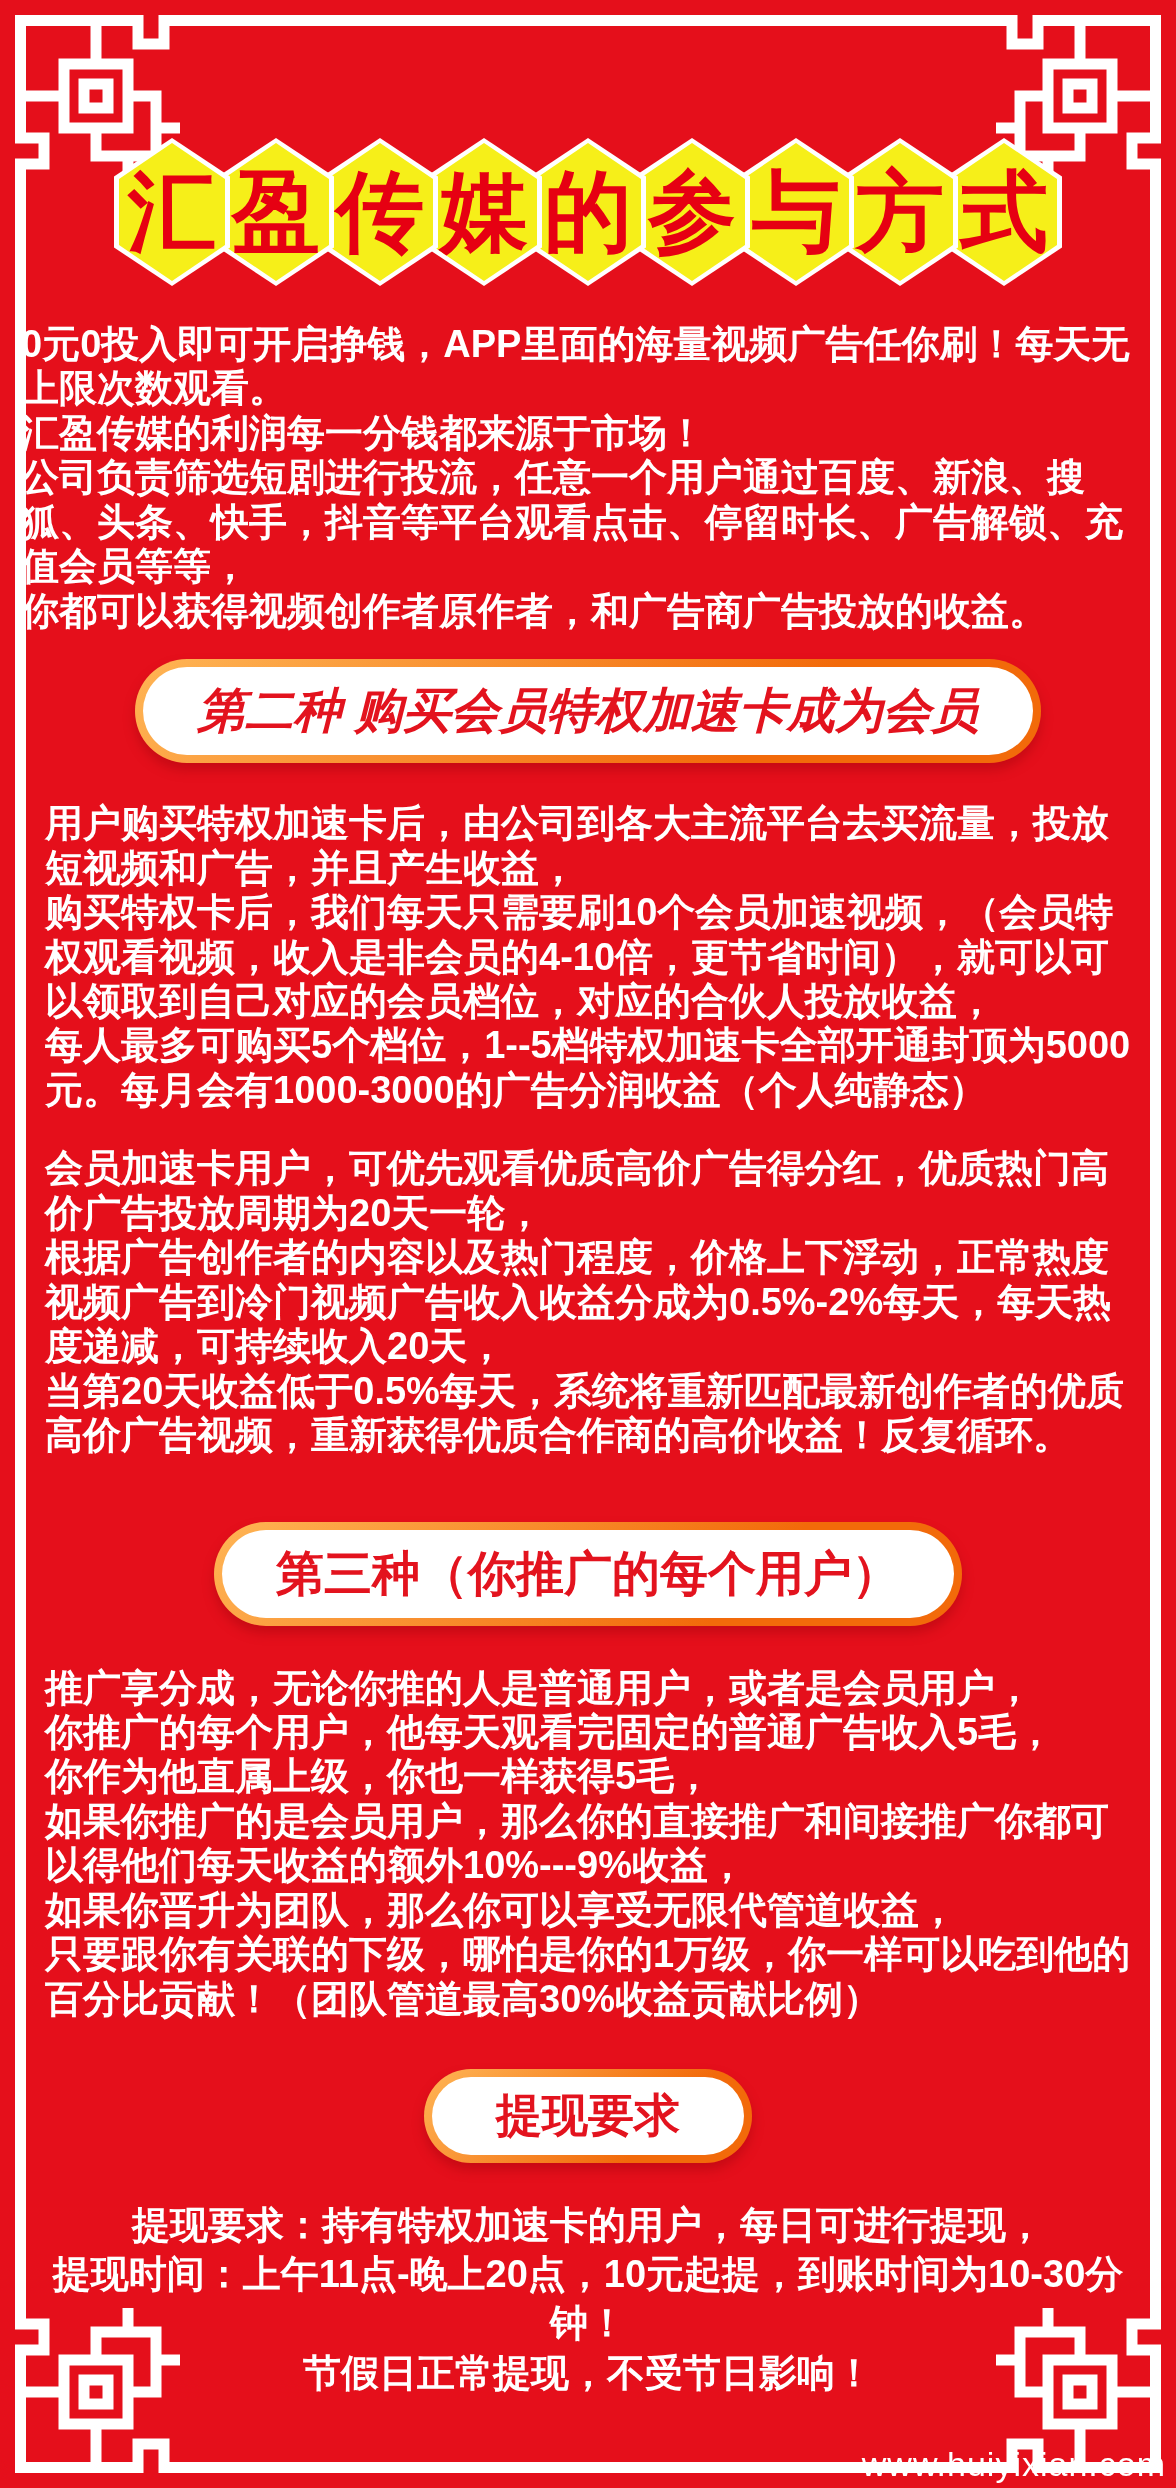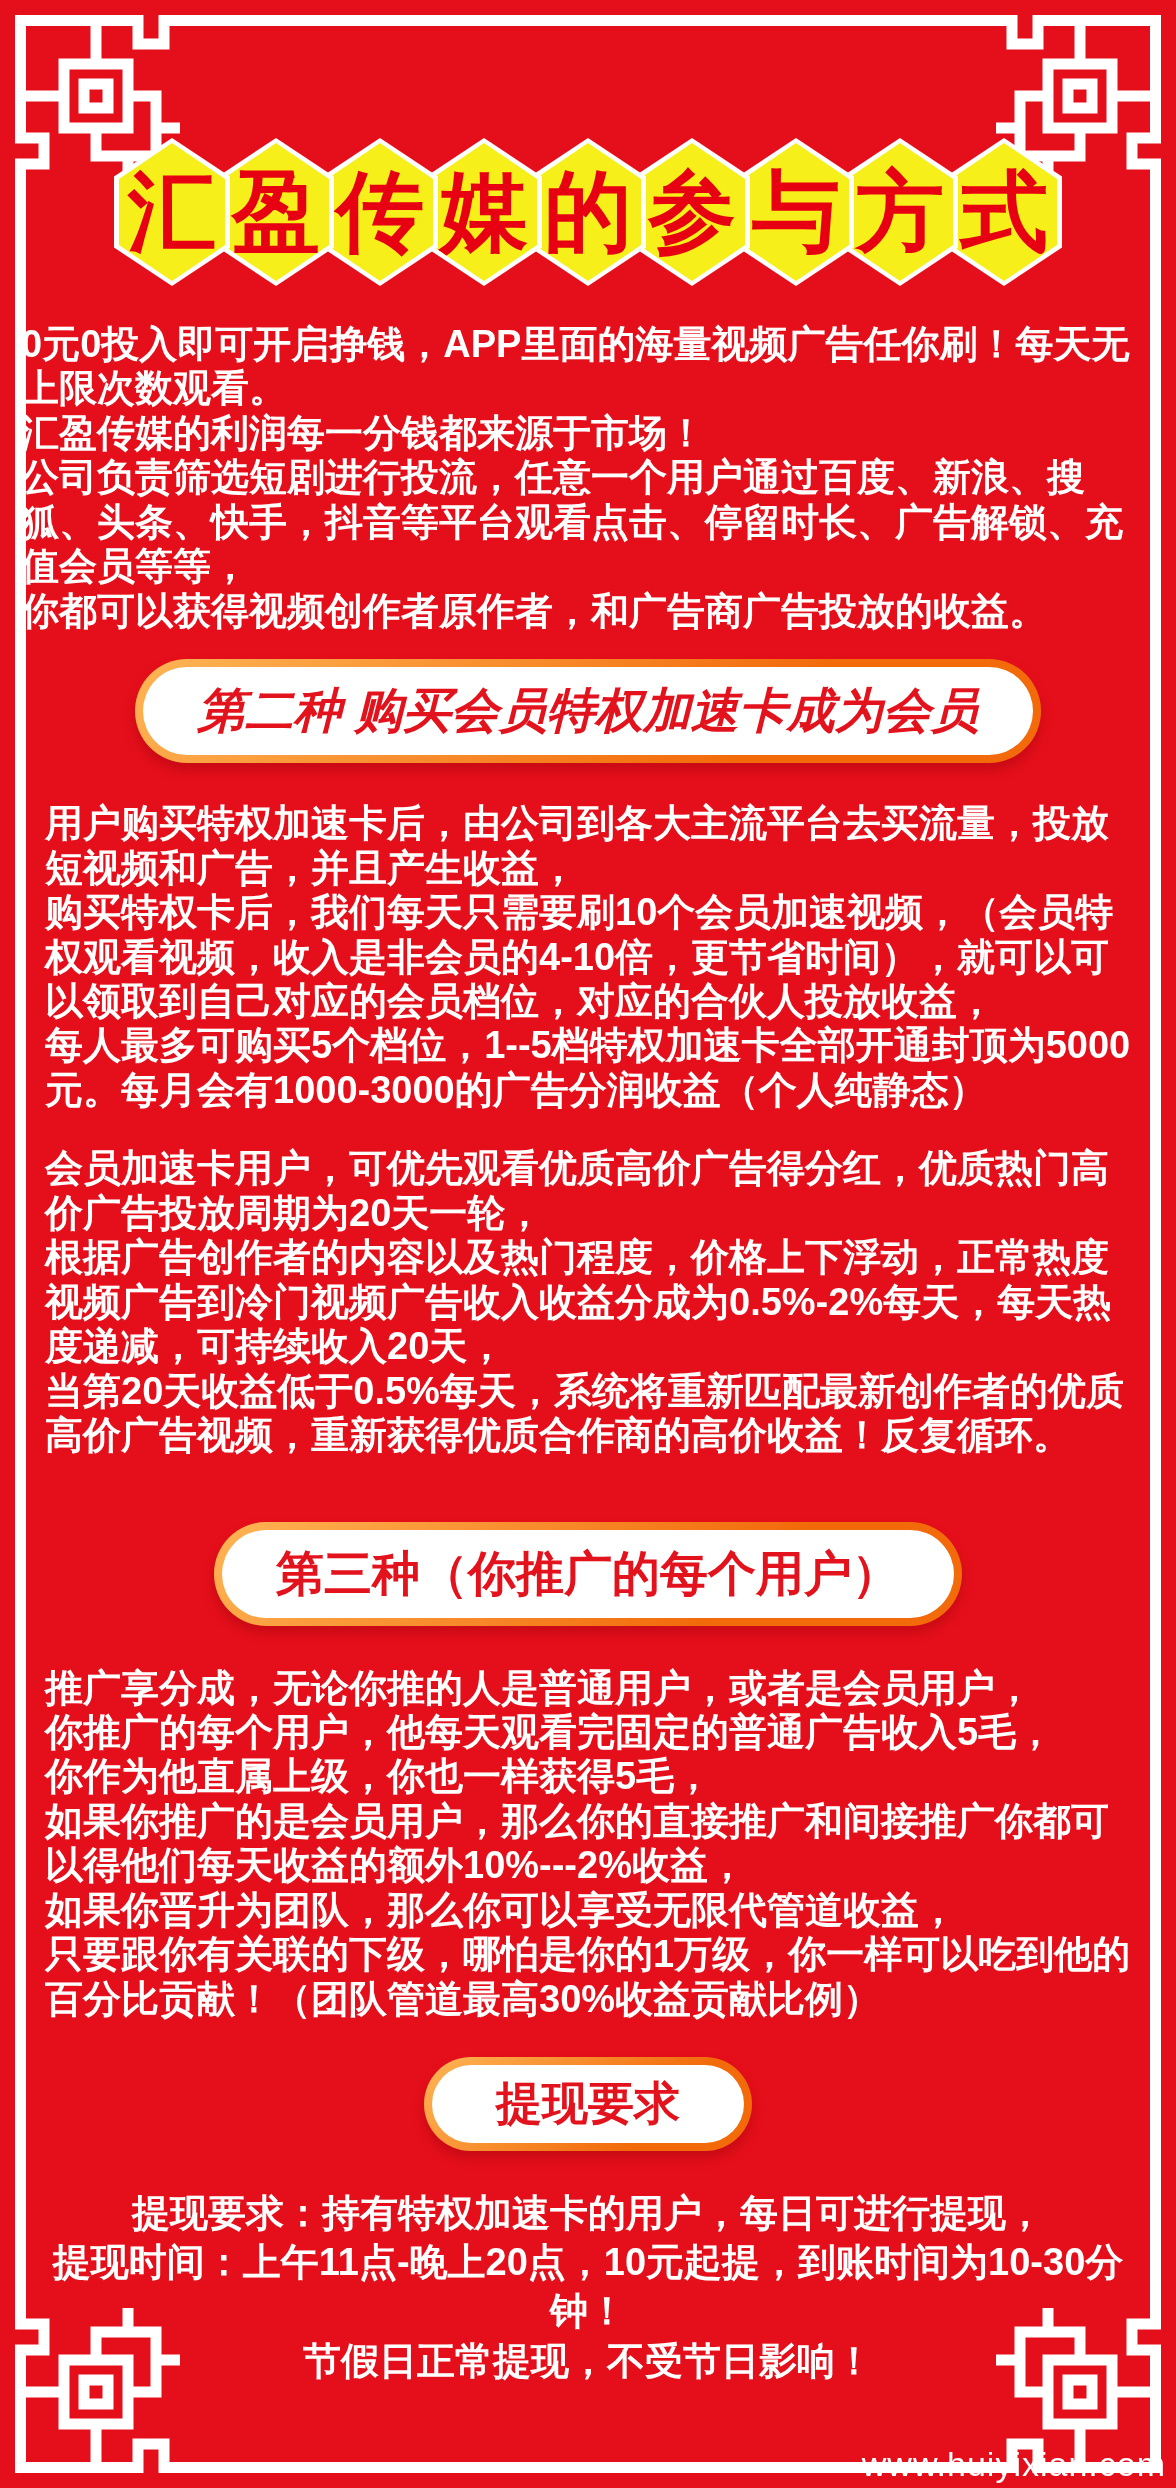--- a/index.html
+++ b/index.html
@@ -33,21 +33,21 @@
   
   .pill{margin:0 auto;width:max-content;max-width:1040px;
     background:linear-gradient(135deg,#ffb555 0%,#f26a0a 70%);
     padding:8px;border-radius:64px;
     box-shadow:0 7px 12px rgba(140,0,10,0.35);}
   .pill-in{background:#ffffff;border-radius:56px;padding:14px 54px;
     font-size:48px;font-weight:bold;color:#e3131e;white-space:nowrap;line-height:1.25;}
   .pill-s1{margin-top:50px;}
   .pill-s2{margin-top:26px;font-style:italic;}
   .pill-s3{margin-top:64px;}
-  .pill-withdraw{margin-top:36px;}
+  .pill-withdraw{margin-top:48px;}
   .pill-withdraw .pill-in{font-size:46px;padding:10px 64px;}
   
   .para{color:#ffffff;font-weight:bold;font-size:38px;line-height:1.17;
     white-space:pre-line;padding:0 45px;text-align:left;}
   .para-1{margin-top:36px;padding-left:21px;}
   .para-2a{margin-top:38px;}
   .para-2b{margin-top:34px;}
   .para-3{margin-top:40px;}
   .withdraw-text{margin-top:38px;color:#ffffff;font-weight:bold;font-size:38px;
     line-height:1.3;text-align:center;white-space:pre-line;padding:0 30px;}
@@ -158,21 +158,21 @@
     <div class="para para-2b">会员加速卡用户，可优先观看优质高价广告得分红，优质热门高价广告投放周期为20天一轮，
 根据广告创作者的内容以及热门程度，价格上下浮动，正常热度视频广告到冷门视频广告收入收益分成为0.5%-2%每天，每天热度递减，可持续收入20天，
 当第20天收益低于0.5%每天，系统将重新匹配最新创作者的优质高价广告视频，重新获得优质合作商的高价收益！反复循环。</div>
 
     <div class="pill pill-s3">
       <div class="pill-in">第三种（你推广的每个用户）</div>
     </div>
     <div class="para para-3">推广享分成，无论你推的人是普通用户，或者是会员用户，
 你推广的每个用户，他每天观看完固定的普通广告收入5毛，
 你作为他直属上级，你也一样获得5毛，
-如果你推广的是会员用户，那么你的直接推广和间接推广你都可以得他们每天收益的额外10%---2%收益，
+如果你推广的是会员用户，那么你的直接推广和间接推广你都可以得他们每天收益的额外10%---9%收益，
 如果你晋升为团队，那么你可以享受无限代管道收益，
 只要跟你有关联的下级，哪怕是你的1万级，你一样可以吃到他的百分比贡献！（团队管道最高30%收益贡献比例）</div>
 
     <div class="pill pill-withdraw">
       <div class="pill-in">提现要求</div>
     </div>
     <div class="withdraw-text">提现要求：持有特权加速卡的用户，每日可进行提现，
 提现时间：上午11点-晚上20点，10元起提，到账时间为10-30分钟！
 节假日正常提现，不受节日影响！</div>
 

